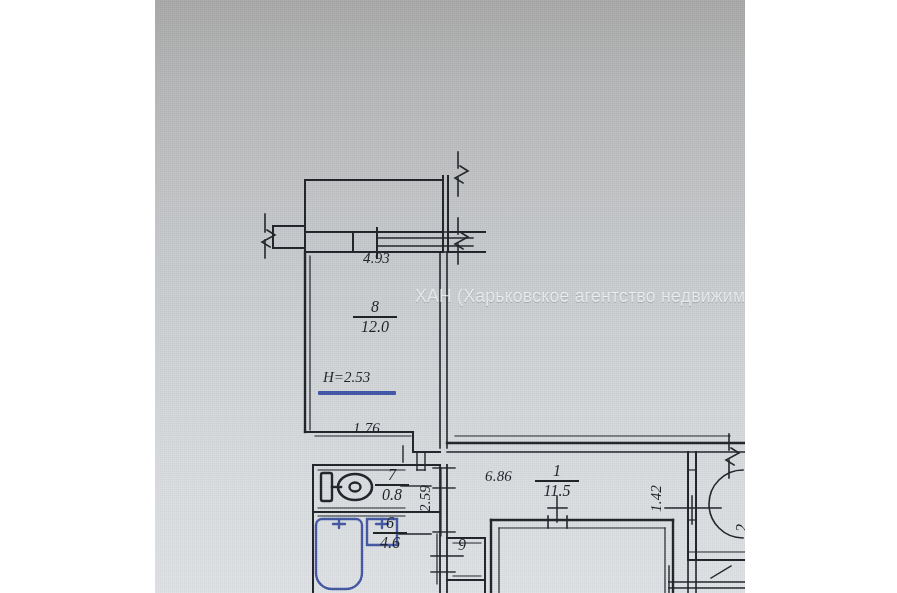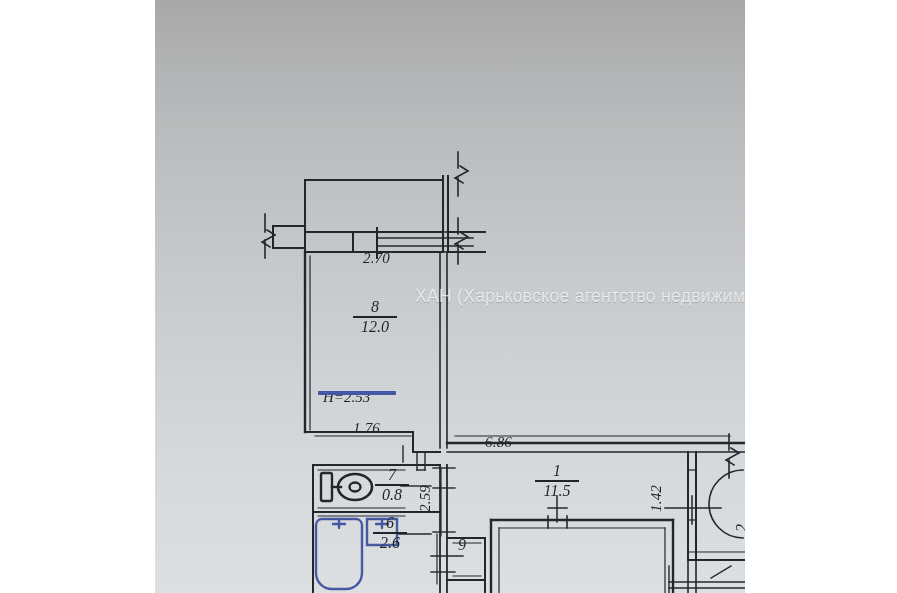--- a/index.html
+++ b/index.html
@@ -30,21 +30,21 @@
     white-space:nowrap;pointer-events:none;
   }
 
   .lbl{position:absolute;color:#1c2024;font-style:italic;font-family:"Liberation Serif",serif;white-space:nowrap;}
   .dim{font-size:15px;letter-spacing:.2px;}
   .dim.rot{transform-origin:0 0;transform:rotate(-90deg);}
   .rmnum{font-size:16px;text-align:center;}
   .rmarea{font-size:16px;text-align:center;}
   .room{position:absolute;text-align:center;}
   .room .bar{height:1.6px;background:#1c2024;margin:0 auto;}
-  .hlbl{position:absolute;font-size:15px;font-style:italic;color:#1c2024;margin-top:20px;}
+  .hlbl{position:absolute;font-size:15px;font-style:italic;color:#1c2024;}
   .hline{position:absolute;height:4px;background:#3f56a8;border-radius:1px;}
   .smnum{position:absolute;font-size:16px;font-style:italic;color:#1c2024;}
 </style>
 </head>
 <body>
 
 <div id="stage">
 
   <div id="paper">
 
@@ -178,23 +178,23 @@
         <path d="M184 519 v9"></path>
         <path d="M178 524 h12"></path>
         <path d="M212 519 h30 v26 h-30 z"></path>
         <path d="M227 519 v9"></path>
         <path d="M221 524 h12"></path>
       </g>
     </svg>
 
     <div class="wm">ХАН (Харьковское агентство недвижимости)</div>
 
-    <div class="lbl dim" style="left:208px;top:250px;">2.70</div>
+    <div class="lbl dim" style="left:208px;top:250px;">4.93</div>
     <div class="lbl dim" style="left:198px;top:420px;">1.76</div>
-    <div class="lbl dim" style="left:330px;top:434px;font-style:italic;">6.86</div>
+    <div class="lbl dim" style="left:330px;top:468px;font-style:italic;">6.86</div>
     <div class="lbl dim rot" style="left:262px;top:512px;">2.59</div>
     <div class="lbl dim rot" style="left:493px;top:512px;">1.42</div>
 
     <div class="room" style="left:190px;top:298px;width:60px;">
       <div class="lbl rmnum" style="position:static;">8</div>
       <div class="bar" style="width:44px;"></div>
       <div class="lbl rmarea" style="position:static;">12.0</div>
     </div>
 
     <div class="room" style="left:372px;top:462px;width:60px;">
@@ -205,21 +205,21 @@
 
     <div class="room" style="left:214px;top:466px;width:46px;">
       <div class="lbl rmnum" style="position:static;">7</div>
       <div class="bar" style="width:34px;"></div>
       <div class="lbl rmarea" style="position:static;">0.8</div>
     </div>
 
     <div class="room" style="left:212px;top:514px;width:46px;">
       <div class="lbl rmnum" style="position:static;">6</div>
       <div class="bar" style="width:34px;"></div>
-      <div class="lbl rmarea" style="position:static;">2.6</div>
+      <div class="lbl rmarea" style="position:static;">4.6</div>
     </div>
 
     <div class="smnum" style="left:303px;top:536px;">9</div>
     <div class="smnum" style="left:578px;top:532px;transform:rotate(-90deg);transform-origin:0 0;">2</div>
 
     <div class="hlbl" style="left:168px;top:369px;">H=2.53</div>
     <div class="hline" style="left:163px;top:391px;width:78px;"></div>
 
   </div>
 

